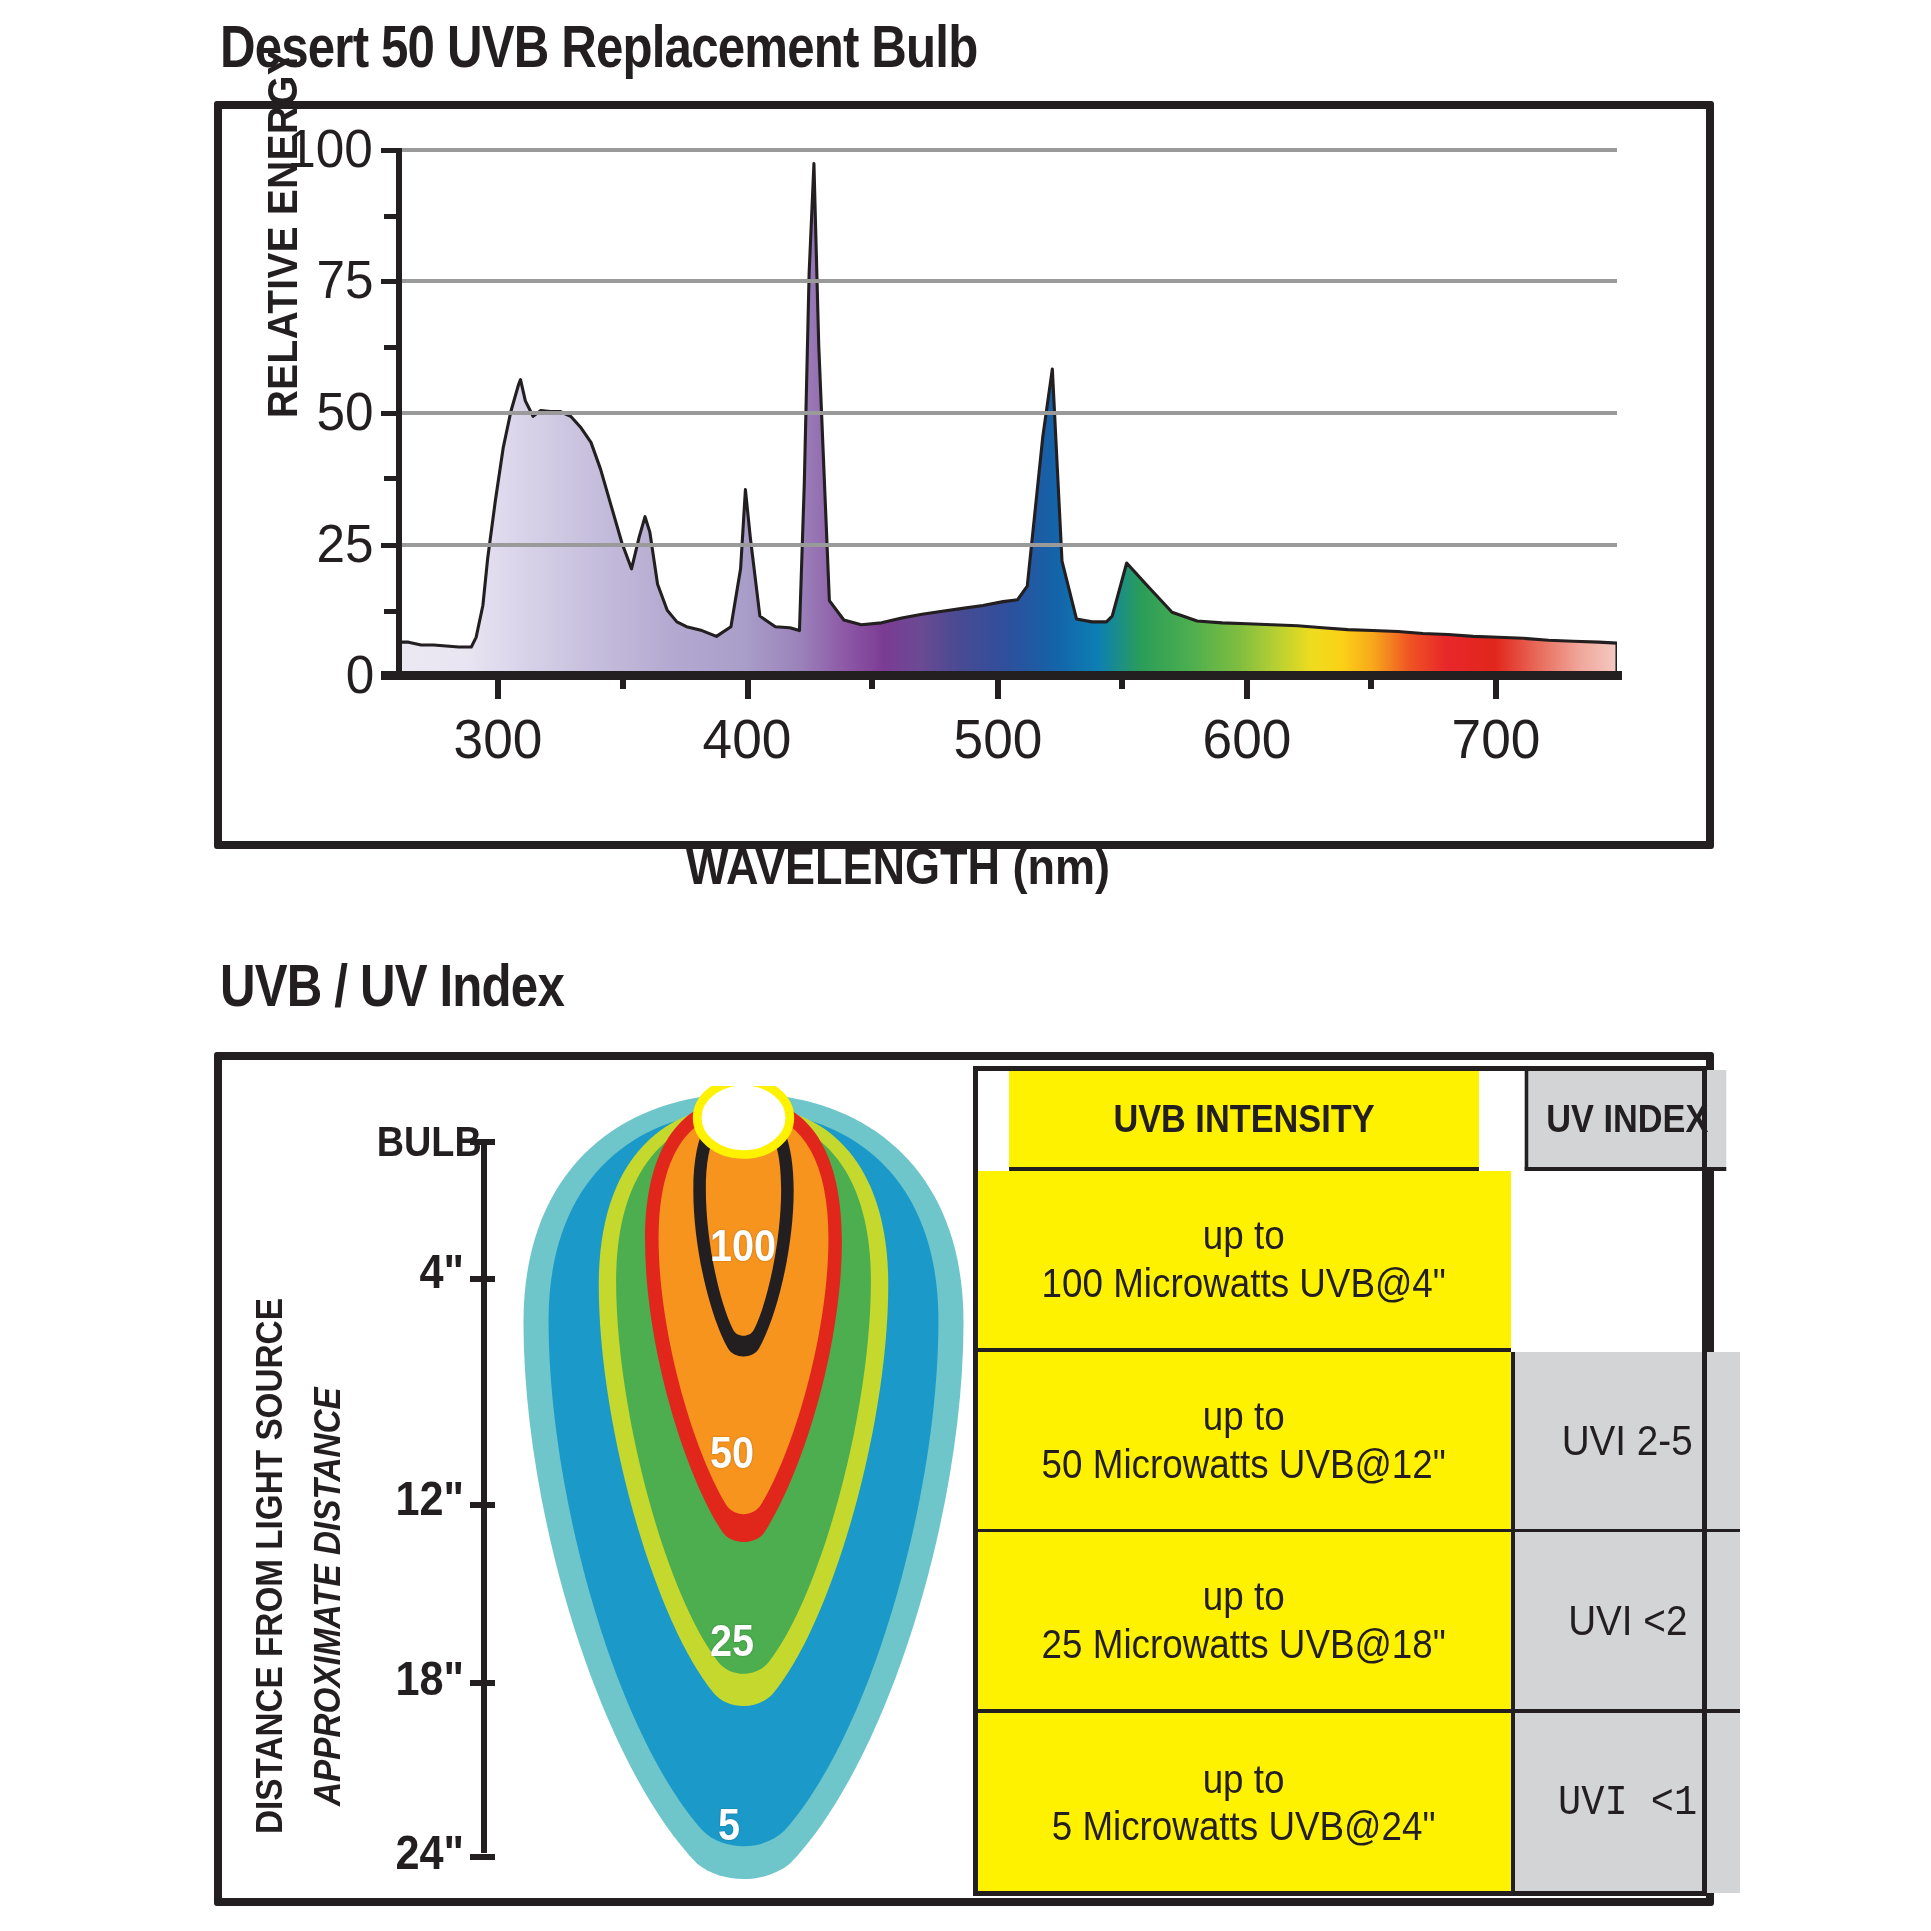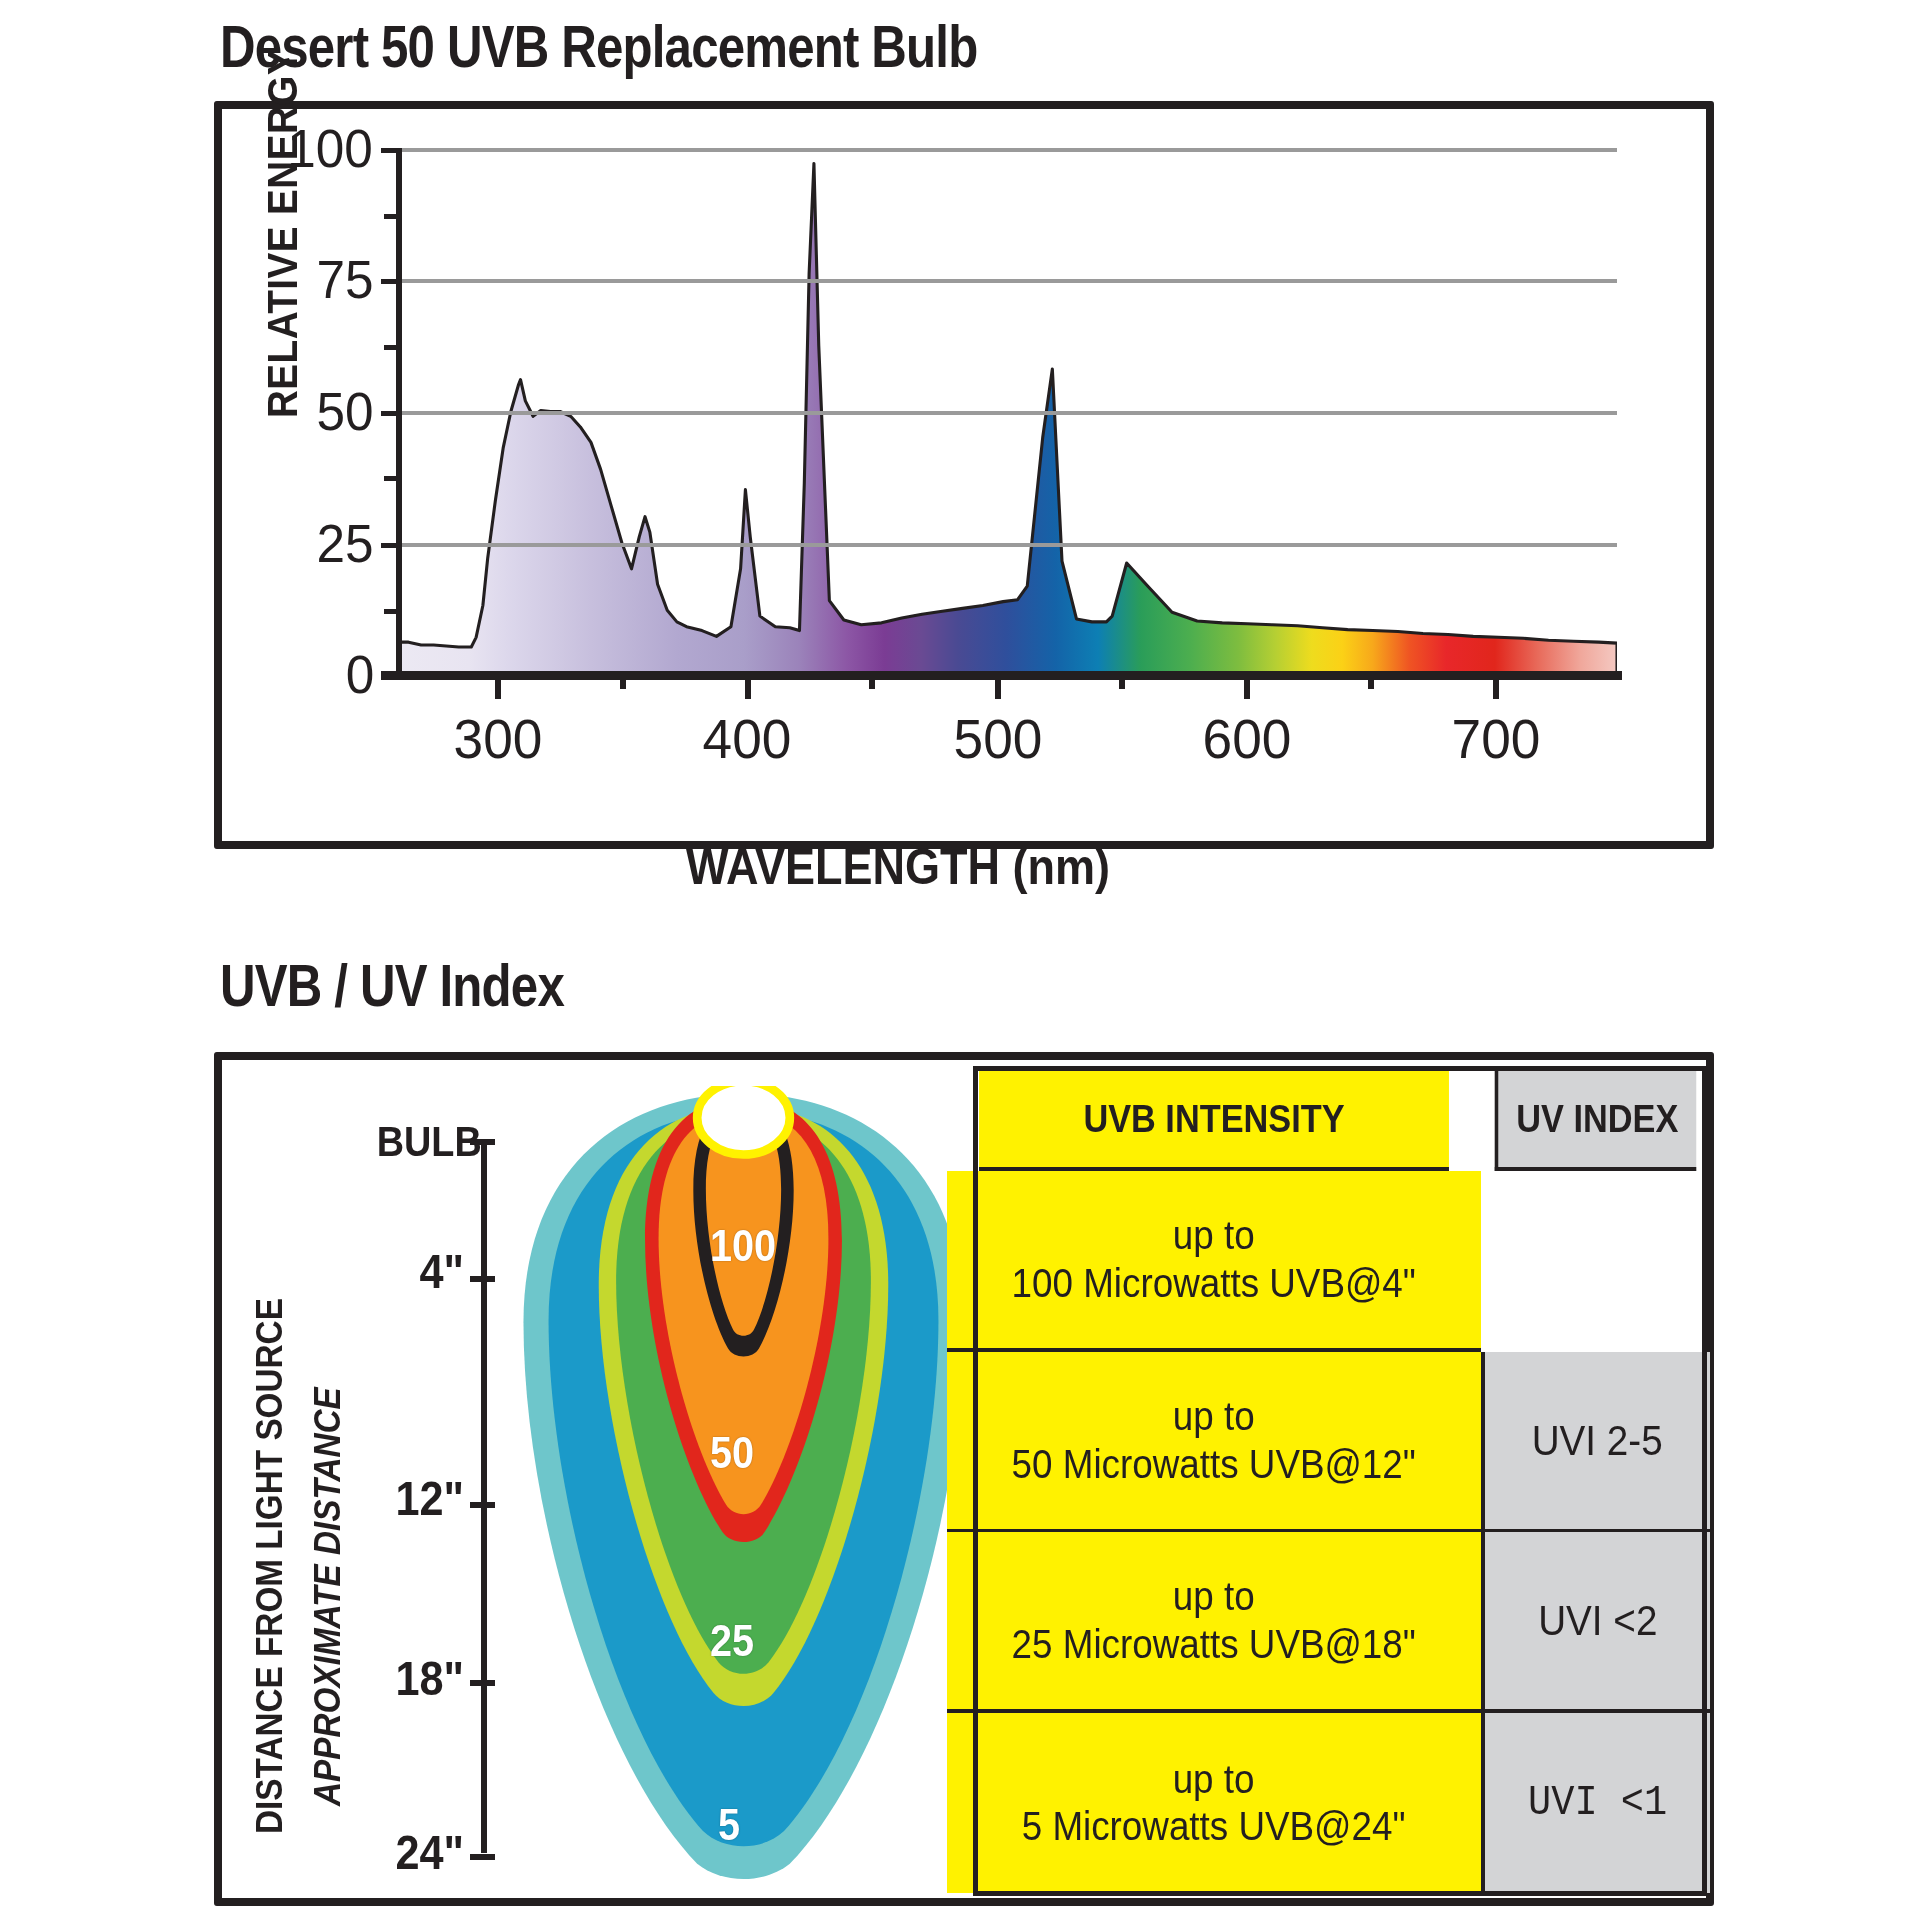--- a/index.html
+++ b/index.html
@@ -81,21 +81,21 @@
   .dist-tick{position:absolute;width:25px;height:5.8px;background:#231f20;}
   #dist-axis-line{position:absolute;width:5.8px;background:#231f20;}
 
   .zone-label{
     position:absolute;font-size:44px;font-weight:bold;color:#ffffff;
     transform:translate(-50%,-50%) scaleX(.9);white-space:nowrap;
     text-shadow:0 0 1.9px rgba(0,0,0,.35);
   }
 
   
-  #uv-table{position:absolute;left:947px;top:1070px;width:726px;height:823px;}
+  #uv-table{position:absolute;left:977px;top:1070px;width:726px;height:823px;}
   .tbl-col-left{position:absolute;left:0;top:0;width:534px;height:100%;}
   .tbl-col-right{position:absolute;left:534px;top:0;width:192px;height:100%;padding-left:37px;}
   .cell{
     position:absolute;left:0;width:100%;box-sizing:border-box;
     display:flex;align-items:center;justify-content:center;text-align:center;
     border-bottom:4.8px solid #231f20;
   }
   .cell.yellow{background:#fff200;}
   .cell.grey{background:#d3d4d6;border-left:4.8px solid #231f20;}
   .cell.last{border-bottom:none;}

